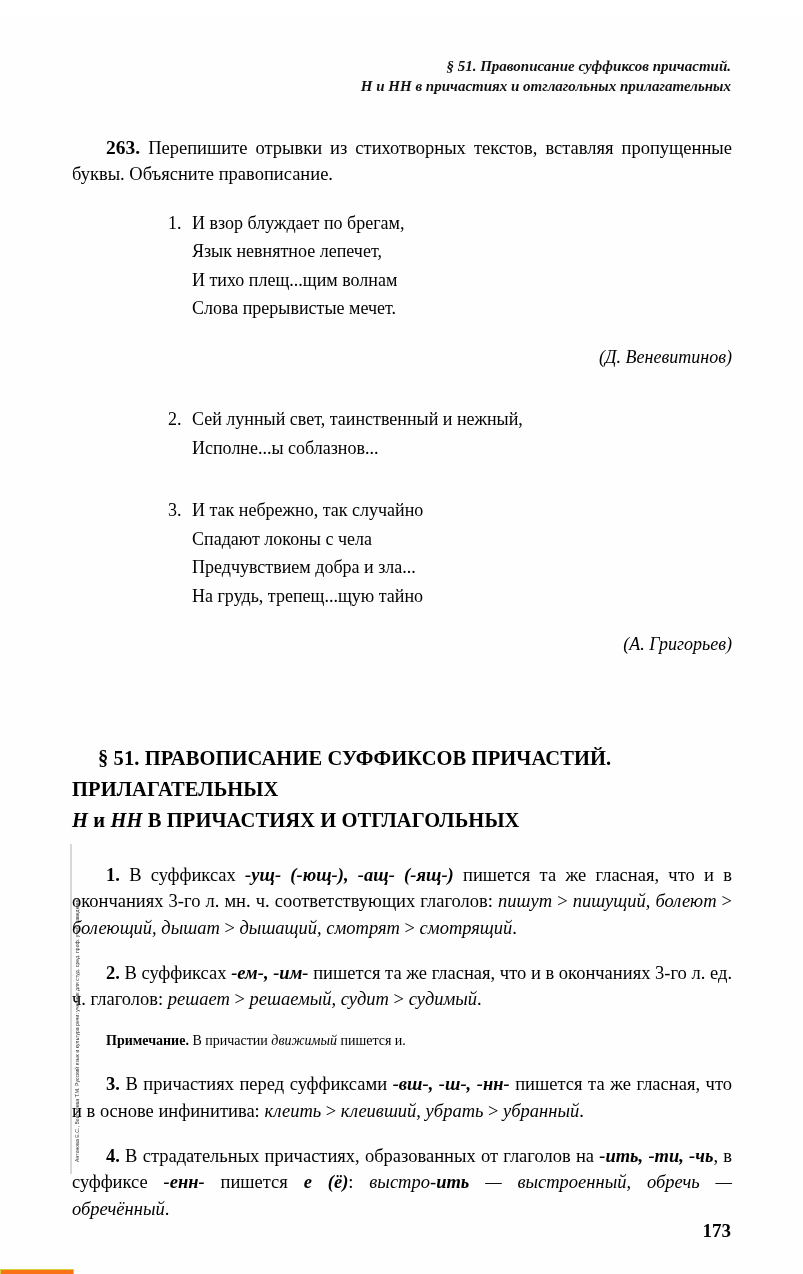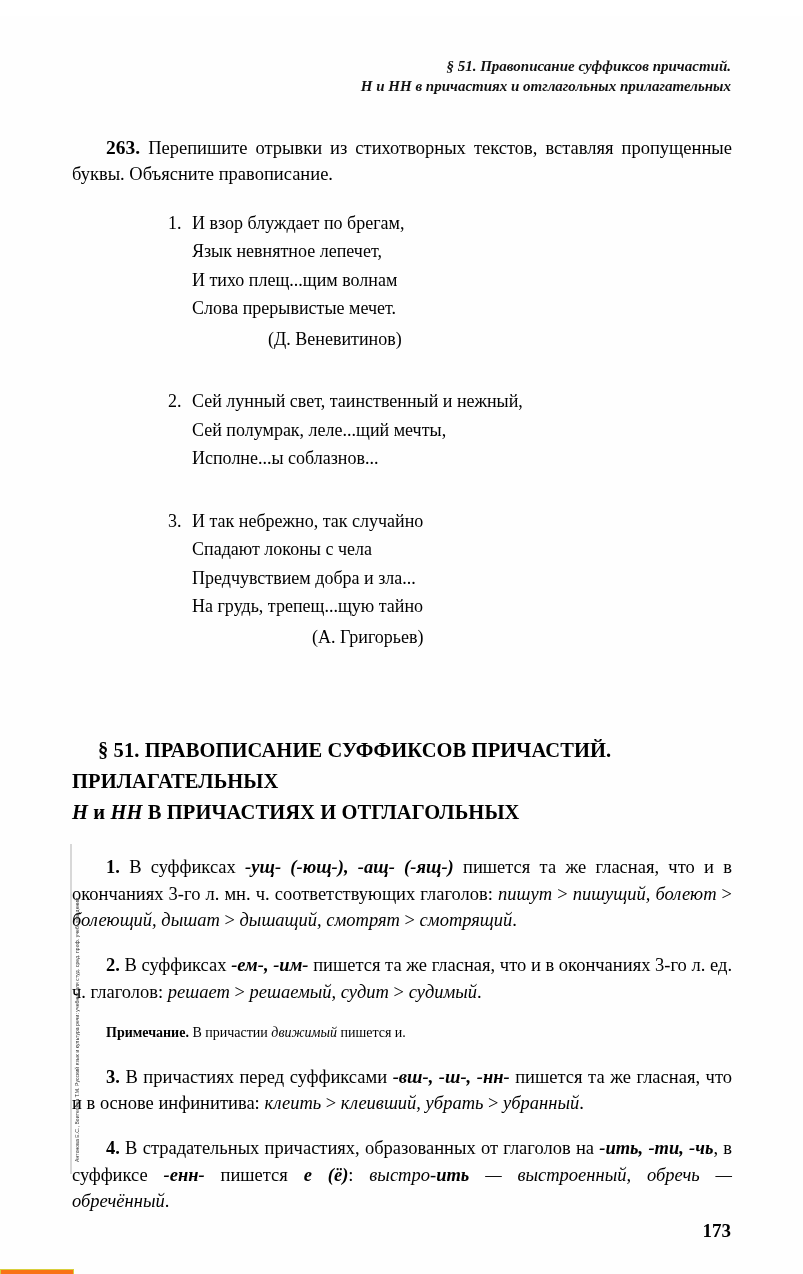--- a/index.html
+++ b/index.html
@@ -70,21 +70,23 @@
   }
   .poem-num {
     position: absolute;
     left: 96px;
     top: 0;
     font-size: 18px;
     line-height: 28.5px;
   }
   .poem-line { white-space: pre-wrap; }
   .attrib {
-    margin-top: 2px;
+    font-style: italic;
+    margin-top: 20px;
+    text-align: right;
   }
   .attrib.indent-1 { margin-left: 76px; }
   .attrib.indent-2 { margin-left: 236px; }
   .attrib.indent-3 { margin-left: 120px; }
 
   
   .section {
     margin-top: 84px;
   }
   .sec-head {
@@ -200,21 +202,20 @@
           <div class="poem-line">И тихо плещ...щим волнам</div>
           <div class="poem-line">Слова прерывистые мечет.</div>
           <div class="attrib indent-1">(Д. Веневитинов)</div>
         </div>
       </div>
 
       <div class="poem">
         <span class="poem-num">2.</span>
         <div class="poem-body">
           <div class="poem-line">Сей лунный свет, таинственный и нежный,</div>
-          <div class="poem-line">Сей полумрак, леле...щий мечты,</div>
           <div class="poem-line">Исполне...ы соблазнов...</div>
         </div>
       </div>
 
       <div class="poem">
         <span class="poem-num">3.</span>
         <div class="poem-body">
           <div class="poem-line">И так небрежно, так случайно</div>
           <div class="poem-line">Спадают локоны с чела</div>
           <div class="poem-line">Предчувствием добра и зла...</div>

